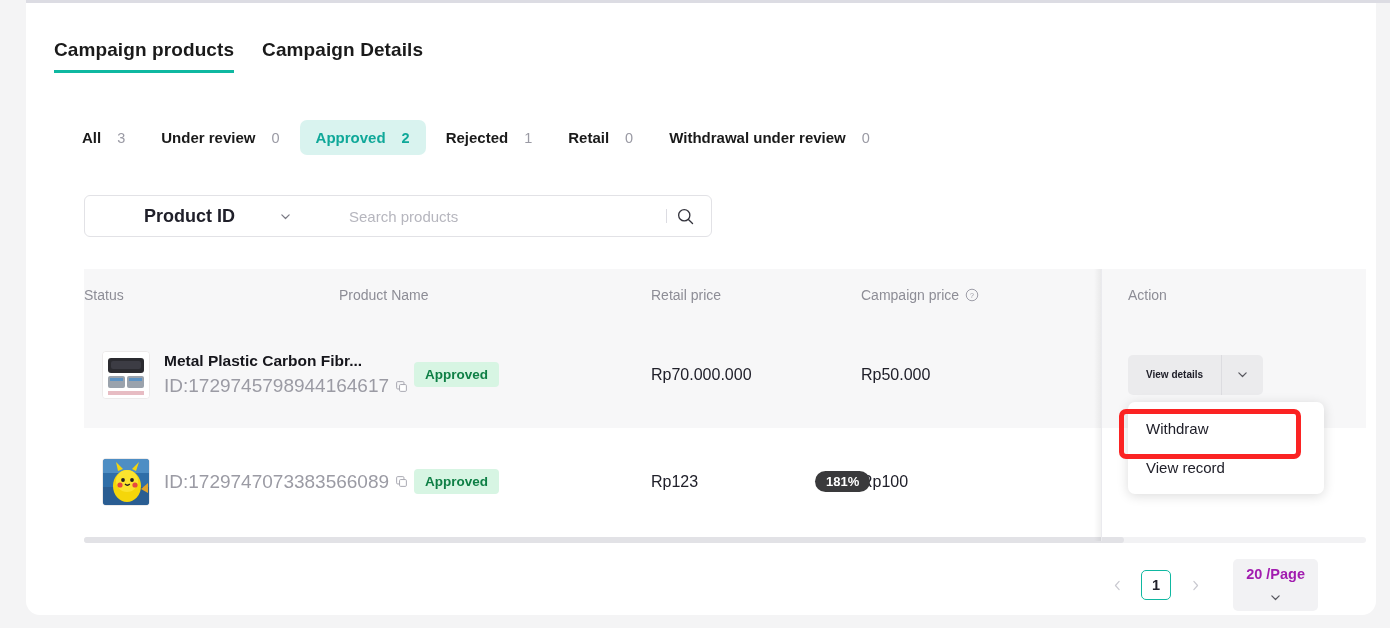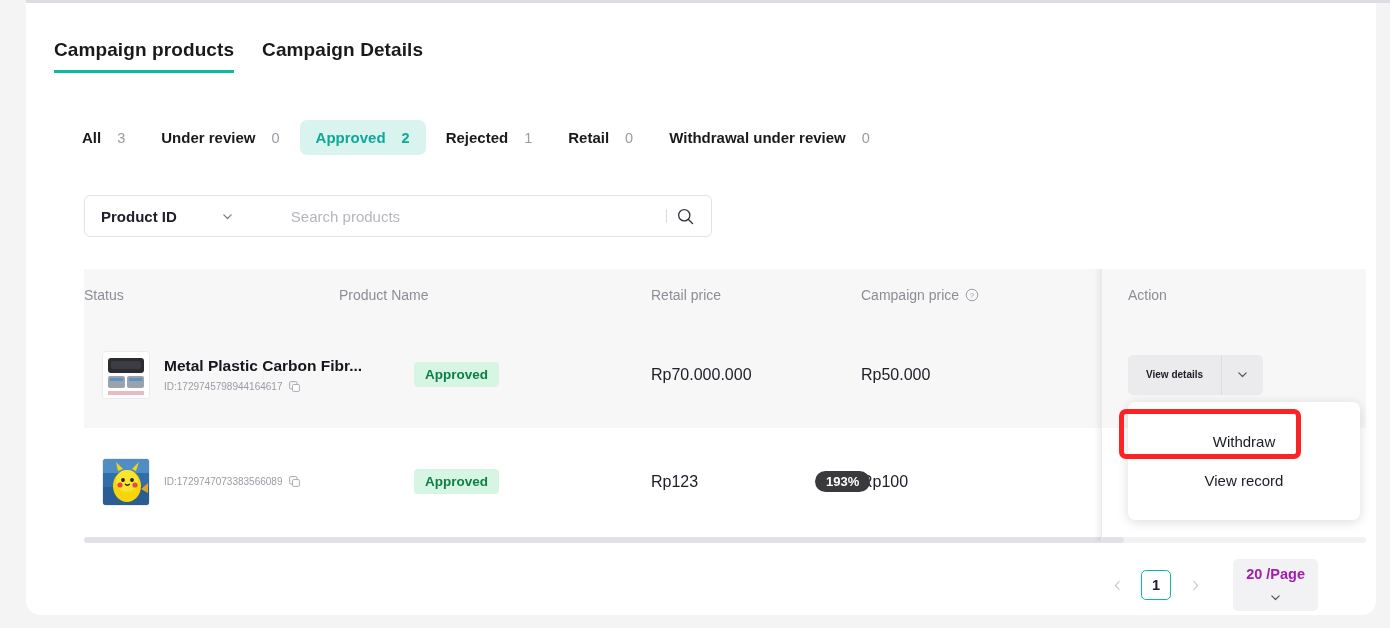--- a/index.html
+++ b/index.html
@@ -62,21 +62,21 @@
   .searchbar {
     position: absolute; left: 58px; top: 192px;
     width: 628px; height: 42px;
     border: 1px solid #e2e2e6; border-radius: 6px;
     display: flex; align-items: center; background: #fff;
   }
   .sb-select {
     display: flex; align-items: center; gap: 44px;
     padding: 0 13px 0 16px; height: 100%; cursor: pointer;
   }
-  .sb-select .lbl { font-size: 15px; font-weight: bold; color: #20202a; }
+  .sb-select .lbl { font-size: 18px; font-weight: bold; color: #20202a; margin-left: 43px; }
   .sb-input {
     flex: 1; border: none; outline: none; height: 100%;
     font-size: 15px; color: #20202a; background: transparent;
     font-family: "Liberation Sans", sans-serif;
     margin-left: 44px;
   }
   .sb-input::placeholder { color: #b6b6be; }
   .sb-divider { width: 1px; height: 14px; background: #dcdce2; margin-right: 9px; }
   .sb-search { padding-right: 16px; cursor: pointer; display: flex; align-items: center; }
 
@@ -120,21 +120,21 @@
     border: 1px solid #eceaea; overflow: hidden; flex: none;
     position: relative; background: #fff;
   }
   .prodtext { display: flex; flex-direction: column; gap: 5px; }
   .pname {
     font-size: 15.5px; font-weight: bold; color: #16161c;
     max-width: 236px; white-space: nowrap; overflow: hidden;
     text-overflow: ellipsis;
   }
   .pid {
-    font-size: 10px; color: #9b9ba4; display: flex;
+    font-size: 19px; color: #9b9ba4; display: flex;
     align-items: center; gap: 6px;
   }
   .badge-approved {
     display: inline-block; background: #d7f5e3; color: #0e7f45;
     font-size: 13.5px; font-weight: bold; border-radius: 4px;
     padding: 5px 11px;
   }
   .price { font-size: 16px; color: #20202a; font-weight: normal; }
   .camp-cell { position: relative; }
   .pct-tip {
@@ -149,25 +149,24 @@
     background: #ebebed; border: none; border-radius: 5px 0 0 5px;
     padding: 0 18px; height: 40px; font-size: 10px; font-weight: bold;
     color: #20202a; cursor: pointer; font-family: "Liberation Sans", sans-serif;
   }
   .btn-caret {
     background: #ebebed; border: none; border-left: 1px solid #dcdce0;
     border-radius: 0 5px 5px 0; width: 42px; height: 40px;
     cursor: pointer; display: flex; align-items: center; justify-content: center;
   }
   .dropdown {
-    position: absolute; left: 1102px; top: 399px; width: 232px;
+    position: absolute; left: 1102px; top: 399px; width: 196px;
     background: #fff; border-radius: 7px;
     box-shadow: 0 2px 12px rgba(0,0,0,0.14); z-index: 20;
-    padding: 20px 0;
-    text-align: center;
+    padding: 7px 0;
   }
   .dd-item {
     padding: 11px 18px; font-size: 15px; color: #20202a; cursor: pointer;
   }
   .highlight-box {
     position: absolute; left: 1093px; top: 406px;
     width: 182px; height: 50px;
     border: 5px solid #fb2323; border-radius: 7px; z-index: 30;
     pointer-events: none;
   }
@@ -370,21 +369,21 @@
                 </span>
               </div>
             </div>
           </div>
         </div>
         <div class="col-status">
           <span class="badge-approved">Approved</span>
         </div>
         <div class="col-retail price">Rp123</div>
         <div class="col-camp price camp-cell">
-          <span class="pct-tip">193%</span>
+          <span class="pct-tip">181%</span>
           <span>Rp100</span>
         </div>
         <div class="col-action"></div>
       </div>
 
       <div class="sticky-shadow"></div>
       <div class="sticky-sep"></div>
     </div>
 
     <div class="dropdown">

